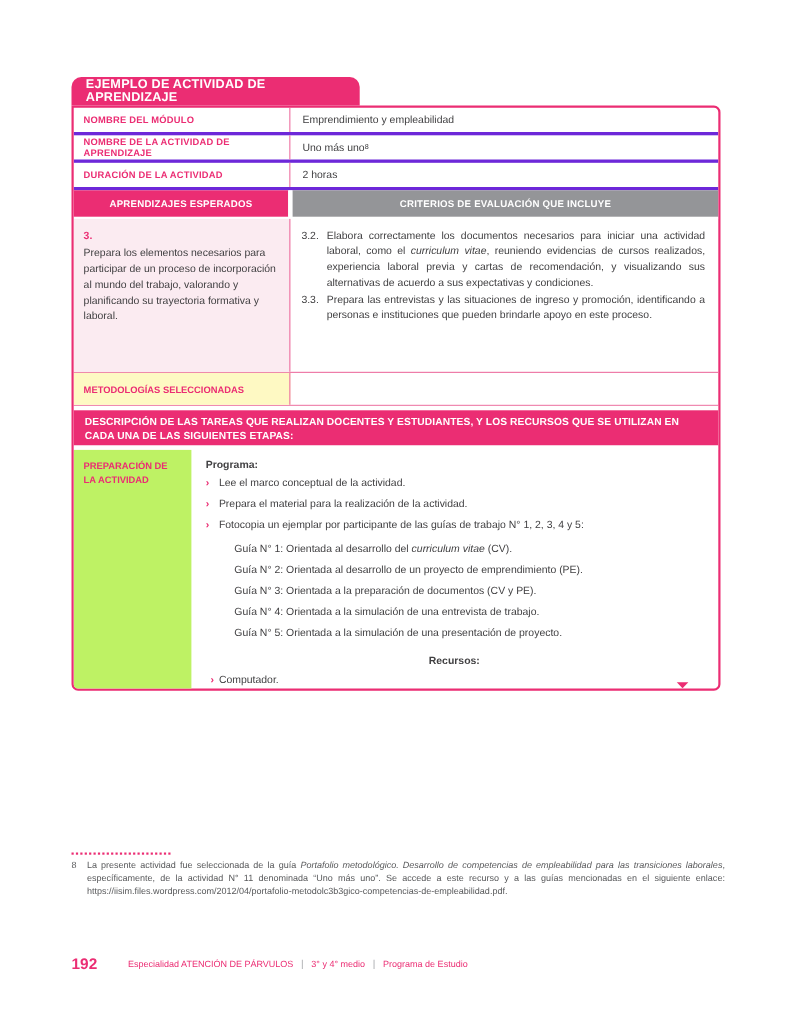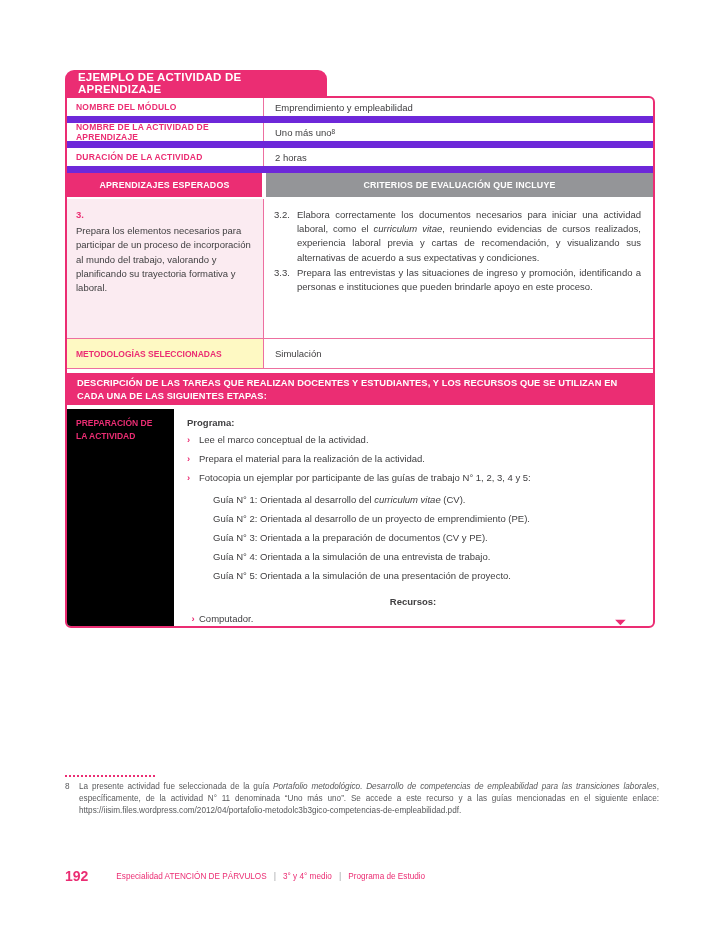--- a/index.html
+++ b/index.html
@@ -17,21 +17,21 @@
     display:flex; align-items:center; padding-left:13px;
     color:#fff; font-size:11.5px; font-weight:bold; letter-spacing:.2px;
   }
 
   
   .table {
     position:absolute; left:65px; top:96px; width:590px; height:532px;
     border:2px solid #EB2D73; border-radius:0 6px 6px 6px;
     background:#fff; overflow:hidden;
   }
-  .info-row { display:flex; height:25px; border-bottom:7px solid #6d28d9; }
+  .info-row { display:flex; height:25px; border-bottom:3px solid #6d28d9; }
   .info-row .lbl {
     width:197px; border-right:1px solid #ED6FA0;
     display:flex; align-items:center; padding-left:9px;
     color:#EB2D73; font-size:8.5px; font-weight:bold; letter-spacing:.2px;
   }
   .info-row .val {
     flex:1; display:flex; align-items:center; padding-left:11px;
     font-size:9.5px;
   }
   .info-row .val sup { font-size:6.5px; vertical-align:super; line-height:0; }
@@ -70,21 +70,21 @@
 
   .gap-row { height:4px; background:#fff; }
   .desc-banner {
     height:32px; background:#EB2D73; color:#fff;
     padding:4px 10px 0 10px; font-size:9.3px; font-weight:bold; line-height:13px;
     letter-spacing:.1px;
   }
 
   .prep-row { display:flex; height:220px; position:relative; }
   .prep-lbl {
-    width:107px; background:#000000; flex:none;
+    width:107px; background:#bef264; flex:none;
     padding:8px 8px 0 9px; color:#EB2D73; font-size:8.5px; font-weight:bold; line-height:12.5px;
   }
   .prep-content { flex:1; padding:8px 14px 0 13px; font-size:9.5px; }
   .sub-heading { font-weight:bold; margin-bottom:5px; }
   .bullet-line { display:flex; margin-bottom:5px; line-height:14px; }
   .bullet-glyph { color:#EB2D73; width:12px; flex:none; font-weight:bold; }
   .guide-line { padding-left:26px; line-height:19px; }
   .recursos-block { margin-top:11px;text-align:center; }
   .cont-arrow {
     position:absolute; right:28px; bottom:2px;
@@ -157,23 +157,20 @@
         </div>
         <div class="crit-item">
           <span class="crit-num">3.3.</span>
           <span class="crit-text"><span>Prepara las entrevistas y las situaciones de ingreso y promoción, identificando a personas e instituciones que pueden brindarle apoyo en este proceso.</span><i class="it"></i><span></span></span>
         </div>
       </div>
     </div>
 
     <div class="met-row">
       <div class="lbl">METODOLOGÍAS SELECCIONADAS</div>
-      <div class="val">
-          <span>Simulación</span>
-        </div>
     </div>
 
     <div class="gap-row"></div>
     <div class="desc-banner">DESCRIPCIÓN DE LAS TAREAS QUE REALIZAN DOCENTES Y ESTUDIANTES, Y LOS RECURSOS QUE SE UTILIZAN EN CADA UNA DE LAS SIGUIENTES ETAPAS:</div>
     <div class="gap-row"></div>
 
     <div class="prep-row">
       <div class="prep-lbl">PREPARACIÓN DE LA ACTIVIDAD</div>
       <div class="prep-content">
         <div class="sub-heading">Programa:</div>

